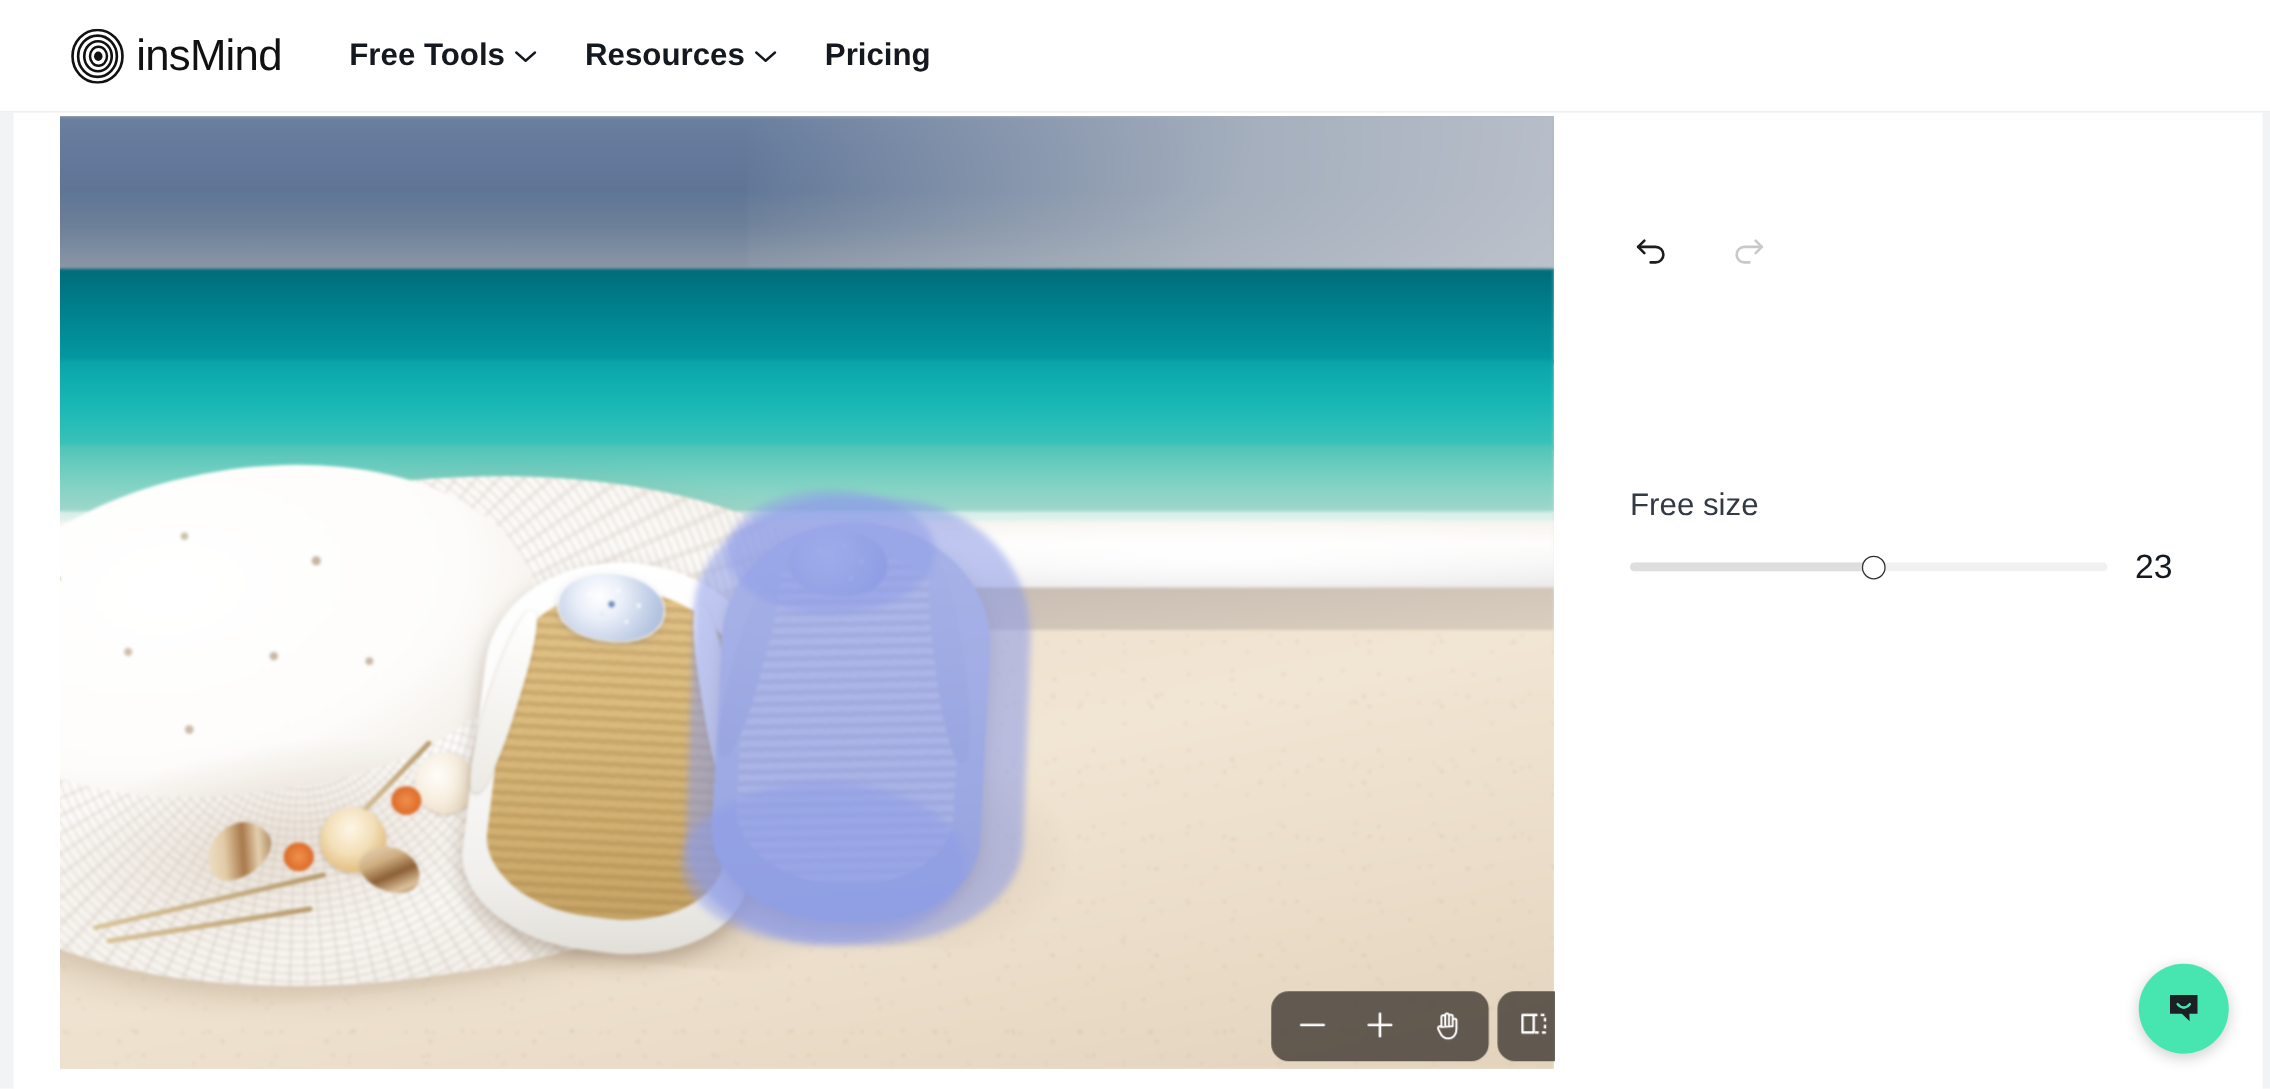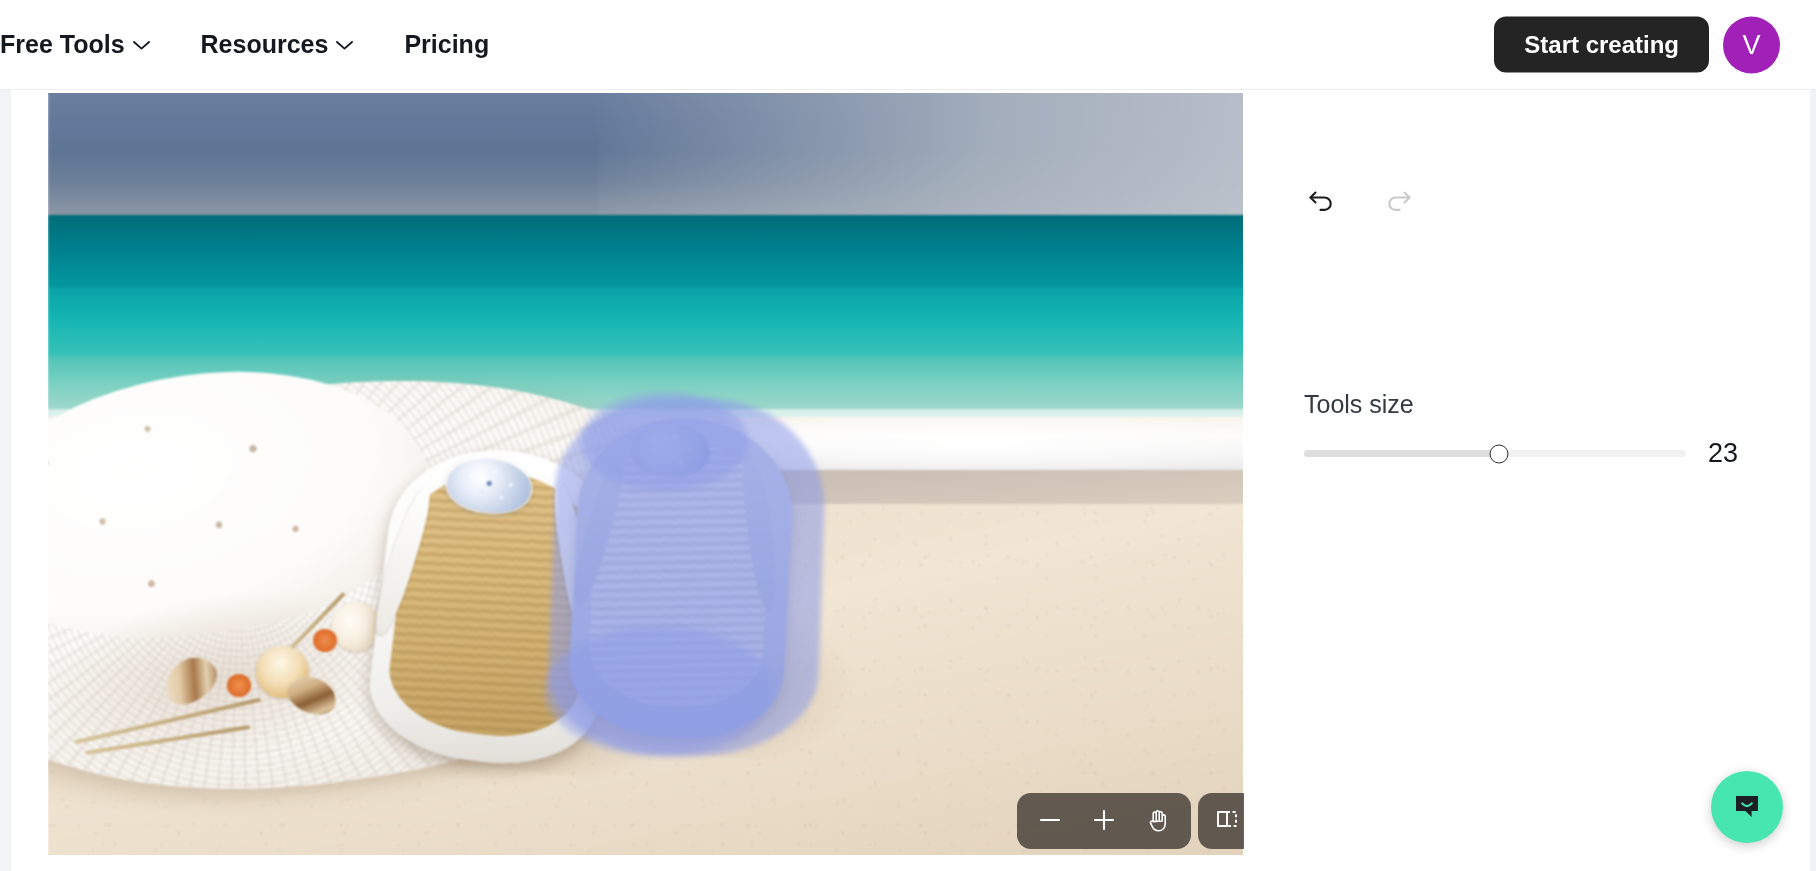--- a/index.html
+++ b/index.html
@@ -25,21 +25,21 @@
     display: flex; align-items: center; gap: 9px;
     margin-left: 56px;
     cursor: pointer;
   }
   .logo-mark { width: 44px; height: 44px; display:block; }
   .logo-text {
     font-size: 35px; font-weight: 400; color: #111111;
     letter-spacing: -0.6px; line-height: 1;
   }
 
-  .nav { display: flex; align-items: center; gap: 50px; }
+  .nav { display: flex; align-items: center; gap: 38px; margin-left: 54px; }
   .nav-item {
     display: flex; align-items: center; gap: 7px;
     font-size: 25px; font-weight: 700; color: #14181f;
     cursor: pointer; white-space: nowrap;
   }
   .chev { display:block; }
 
   .header-right {
     position: absolute; right: 36px; top: 50%;
     transform: translateY(-50%);
@@ -465,20 +465,32 @@
     background:#f2f3f5;
   }
 </style>
 </head>
 <body>
 
 <div class="app">
 
   <div class="header">
 
+    <div class="logo-wrap">
+      <span>
+        <svg class="logo-mark" viewBox="0 0 44 44">
+          <ellipse cx="22" cy="22" rx="20" ry="21" fill="none" stroke="#111" stroke-width="2.1"></ellipse>
+          <ellipse cx="22" cy="22" rx="15.5" ry="16.5" fill="none" stroke="#111" stroke-width="2.1"></ellipse>
+          <ellipse cx="22.4" cy="22" rx="11" ry="12" fill="none" stroke="#111" stroke-width="2.1"></ellipse>
+          <ellipse cx="22.8" cy="22" rx="6.8" ry="7.6" fill="none" stroke="#111" stroke-width="2"></ellipse>
+          <ellipse cx="22.6" cy="22" rx="3.4" ry="3.8" fill="#111"></ellipse>
+        </svg>
+      </span>
+      <span class="logo-text">insMind</span>
+    </div>
 
     <nav class="nav">
       <div class="nav-item">
         <span>Free Tools</span>
         <span>
           <svg class="chev" width="19" height="12" viewBox="0 0 19 12">
             <path d="M2 3 L9.5 9.6 L17 3" fill="none" stroke="#14181f" stroke-width="1.9" stroke-linecap="round" stroke-linejoin="round"></path>
           </svg>
         </span>
       </div>
@@ -488,26 +500,20 @@
           <svg class="chev" width="19" height="12" viewBox="0 0 19 12">
             <path d="M2 3 L9.5 9.6 L17 3" fill="none" stroke="#14181f" stroke-width="1.9" stroke-linecap="round" stroke-linejoin="round"></path>
           </svg>
         </span>
       </div>
       <div class="nav-item">
         <span>Pricing</span>
       </div>
     </nav>
 
-    <div class="header-right">
-      <button class="cta-btn">Start creating</button>
-      <div class="avatar">
-        <span>V</span>
-      </div>
-    </div>
   </div>
 
   <div class="workspace">
 
     <div class="left-rail"></div>
 
     <div class="canvas-area">
       <div class="photo">
         <div class="sky"></div>
         <div class="sky-haze"></div>
@@ -615,21 +621,21 @@
         <button class="hist-btn">
           <span>
             <svg width="32" height="30" viewBox="0 0 32 30">
               <path d="M21.5 6.5 L26.5 11.5 L21.5 16.5" fill="none" stroke="#c9c9cc" stroke-width="2.1" stroke-linecap="round" stroke-linejoin="round"></path>
               <path d="M26.5 11.5 H12.5 a6.2 6.2 0 0 0 0 12.4 H16.5" fill="none" stroke="#c9c9cc" stroke-width="2.1" stroke-linecap="round"></path>
             </svg>
           </span>
         </button>
       </div>
 
-      <div class="brush-label">Tools size</div>
+      <div class="brush-label">Free size</div>
 
       <div class="slider-row">
         <div class="slider-track">
           <div class="slider-fill" id="sliderFill" style="width: 51%;"></div>
           <div class="slider-thumb" id="sliderThumb" style="left: 51%;"></div>
         </div>
         <div class="slider-value">23</div>
       </div>
 
     </div>

